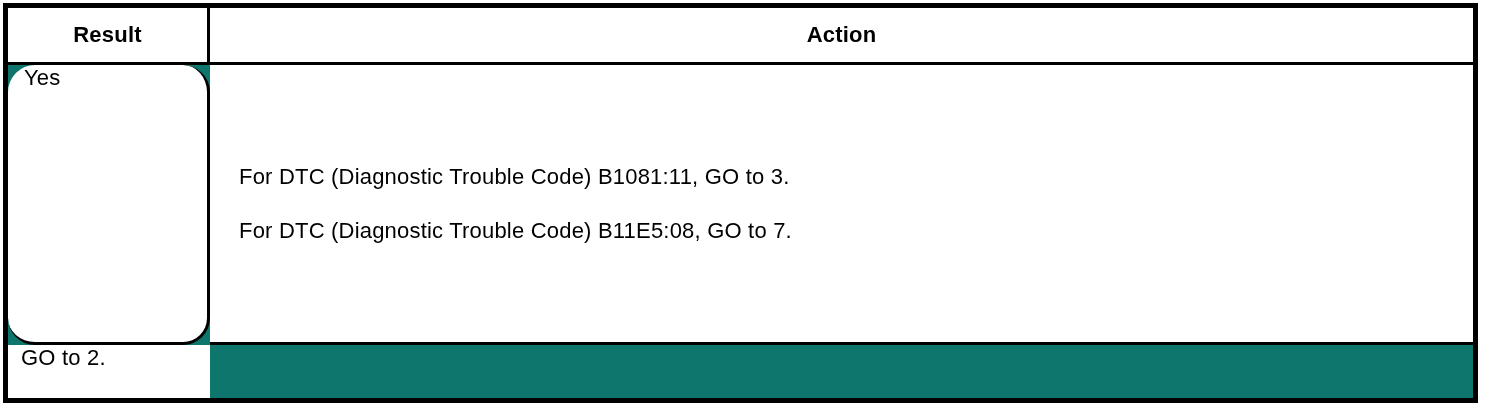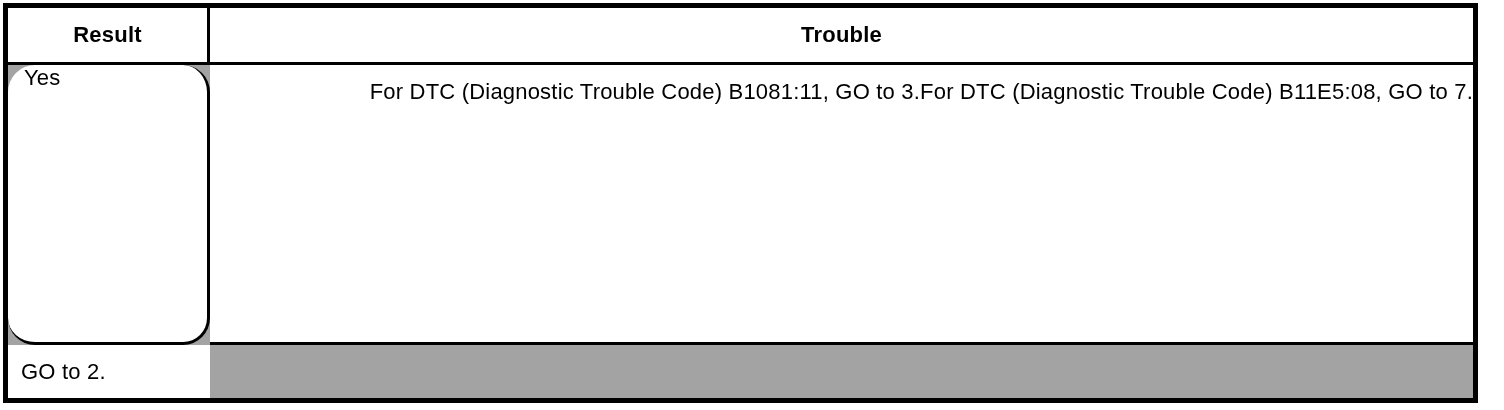--- a/index.html
+++ b/index.html
@@ -13,21 +13,21 @@
     color: #000000;
     overflow: hidden;
   }
   .table-wrap {
     position: absolute;
     left: 3px;
     top: 3px;
     width: 1475px;
     height: 400px;
     border: 5px solid #000000;
-    background: #a3a3a3;
+    background: #0f766e;
     display: grid;
     grid-template-columns: 202px 1fr;
     grid-template-rows: 57px 280px 1fr;
   }
   .cell {
     background: #ffffff;
   }
   .col-divider {
     border-right: 3px solid #000000;
   }
@@ -45,48 +45,48 @@
   .result-cell {
     display: flex;
     align-items: flex-start;
     padding-left: 16px;
     font-size: 22px;
     letter-spacing: 0.2px;
     border-radius: 27px;
   }
   .action-cell-multi {
     display: flex;
-    flex-direction: row;
-    justify-content: flex-end;
-    padding-left: 5px;
+    flex-direction: column;
+    justify-content: center;
+    padding-left: 29px;
     font-size: 22px;
     letter-spacing: 0.2px;
   }
   .action-line {
     line-height: 54px;
     white-space: pre;
   }
   .action-cell-single {
     display: flex;
-    align-items: center;
+    align-items: flex-start;
     padding-left: 13px;
     font-size: 22px;
     letter-spacing: 0.2px;
   }
 </style>
 </head>
 <body>
 
 <div class="table-wrap">
 
   <div class="cell header-cell col-divider row-divider">
     <span>Result</span>
   </div>
   <div class="cell header-cell row-divider">
-    <span>Trouble</span>
+    <span>Action</span>
   </div>
 
   <div class="cell result-cell col-divider row-divider">
     <span>Yes</span>
   </div>
   <div class="cell action-cell-multi row-divider">
     <div class="action-line">For DTC (Diagnostic Trouble Code) B1081:11, GO to 3.</div>
     <div class="action-line">For DTC (Diagnostic Trouble Code) B11E5:08, GO to 7.</div>
   </div>
 

